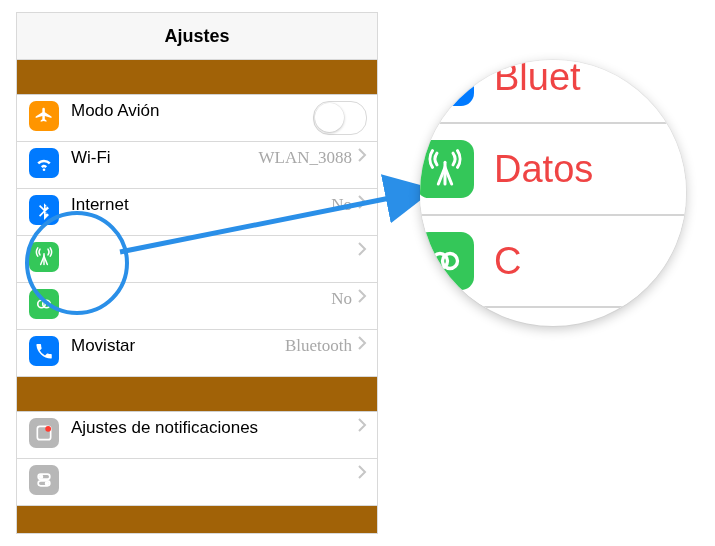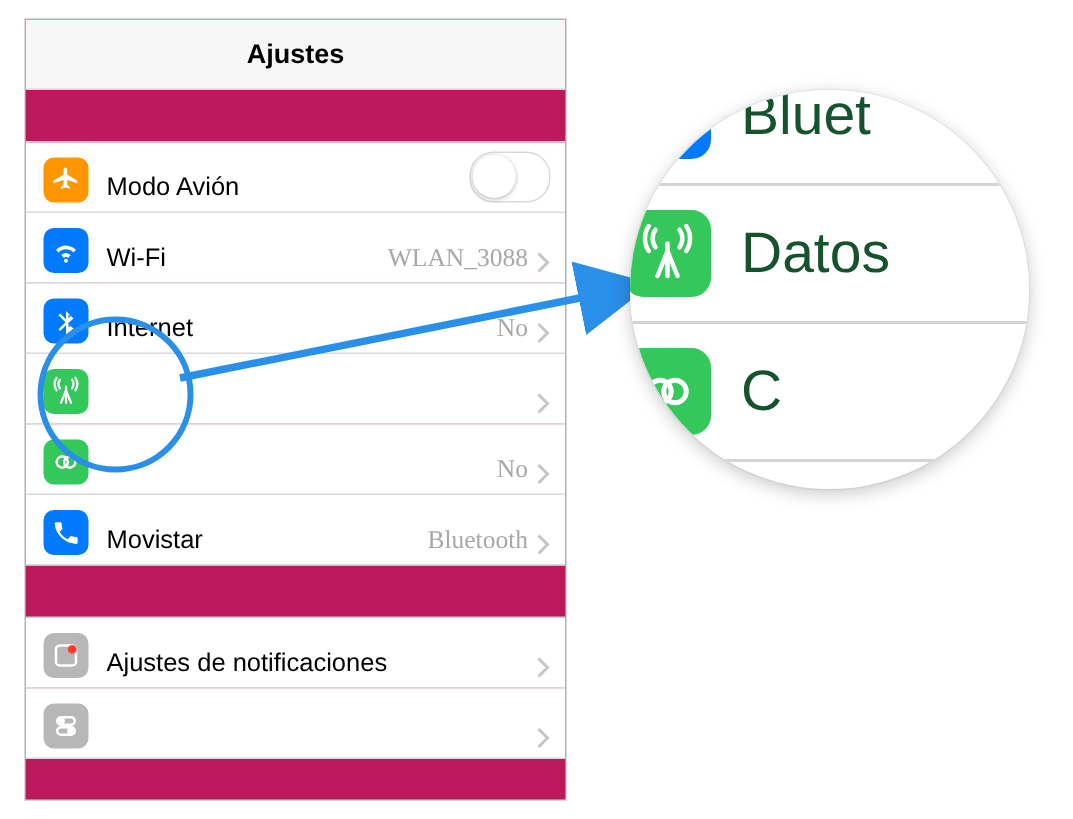--- a/index.html
+++ b/index.html
@@ -12,39 +12,39 @@
     position: relative;
     overflow: hidden;
   }
   .phone {
     position: absolute;
     left: 16px;
     top: 12px;
     width: 360px;
     height: 520px;
     border: 1px solid #d9d9d9;
-    background: #be185d;
+    background: #a16207;
     overflow: hidden;
   }
   .header {
     height: 46px;
     text-align: center;
     font-weight: 600;
     font-size: 18px;
     line-height: 46px;
     background: #f7f7f7;
     border-bottom: 1px solid #d9d9d9;
   }
   .section-gap {
     height: 34px;
     border-bottom: 1px solid #d0d0d0;
   }
   .row {
     display: flex;
-    align-items: flex-end;
+    align-items: flex-start;
     padding: 6px 10px 6px 12px;
     background: #fff;
     border-bottom: 1px solid #d9d9d9;
     min-height: 34px;
     position: relative;
   }
   .icon-sq {
     width: 30px;
     height: 30px;
     border-radius: 7px;
@@ -152,21 +152,21 @@
     display:flex;
     align-items:center;
     justify-content:center;
     margin-right:20px;
     color:#fff;
     flex:0 0 auto;
   }
   .zicon svg { width:40px; height:40px; display:block; }
   .zlabel {
     font-size:38px;
-    color:#14532d;
+    color:#ef4444;
     white-space:nowrap;
   }
   .zoom-inner-wrap {
     position:absolute;
     left: -18px;
     top: -28px;
     width: 400px;
   }
 </style>
 </head>

